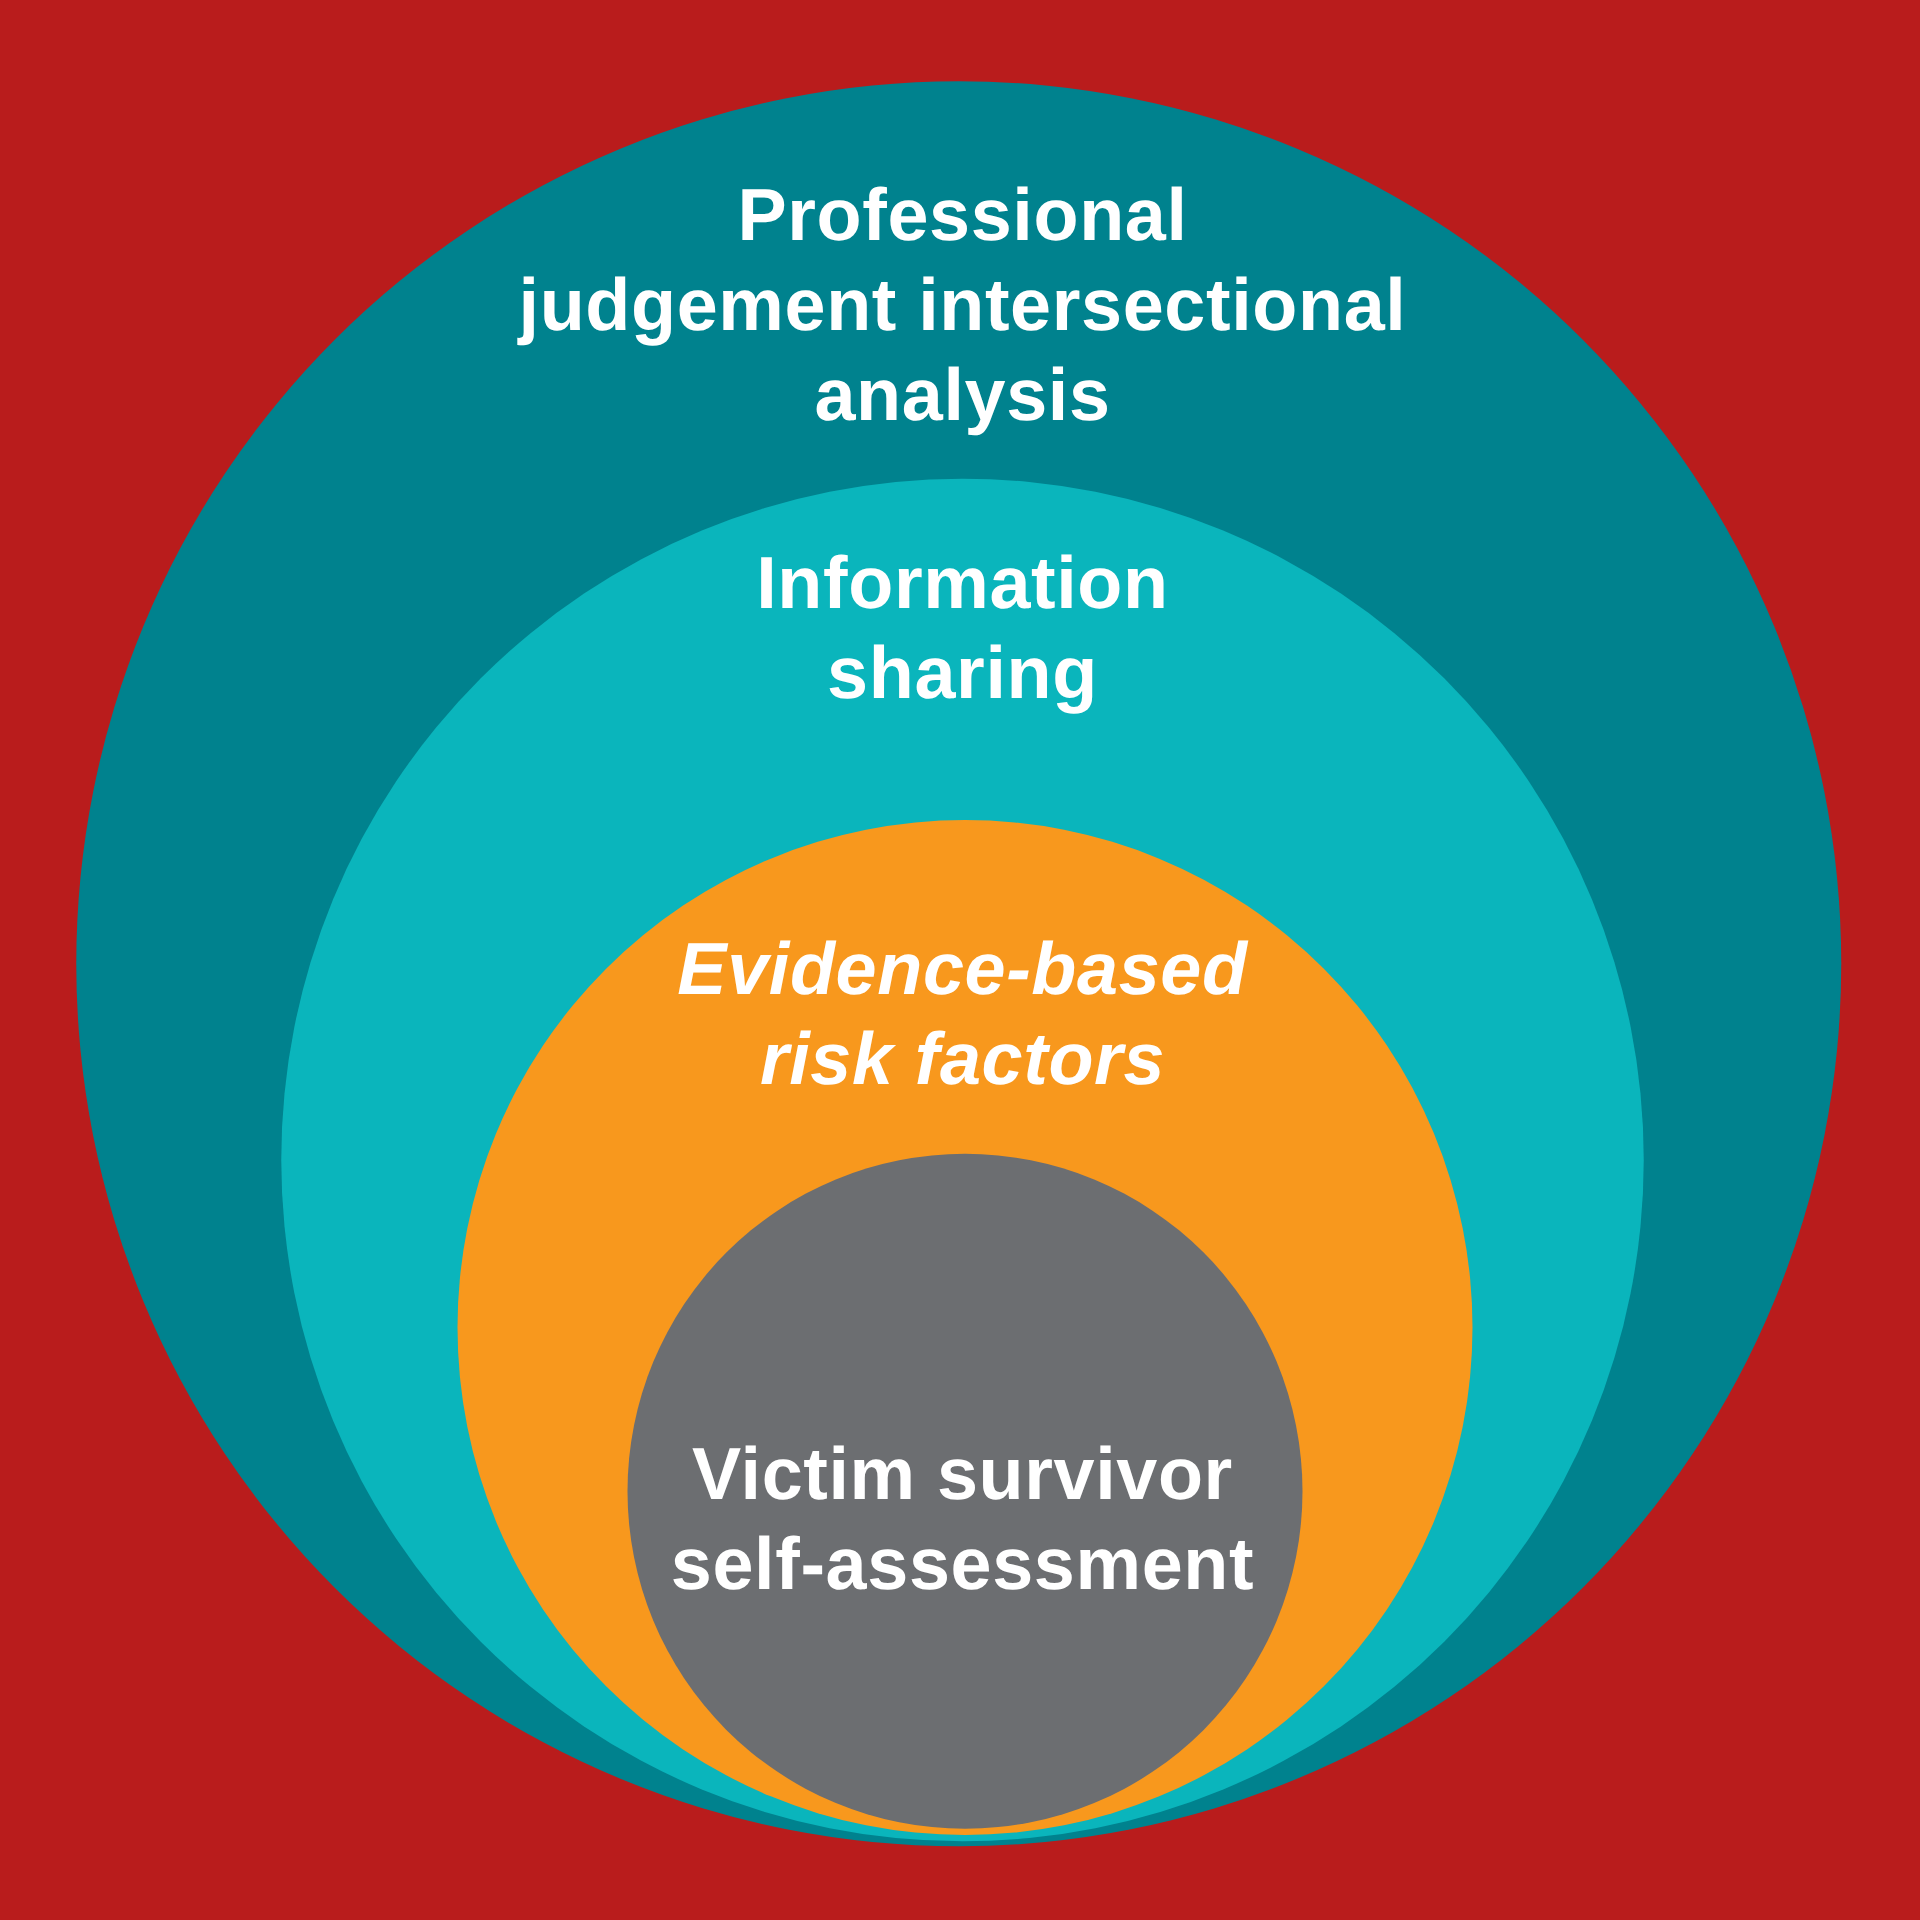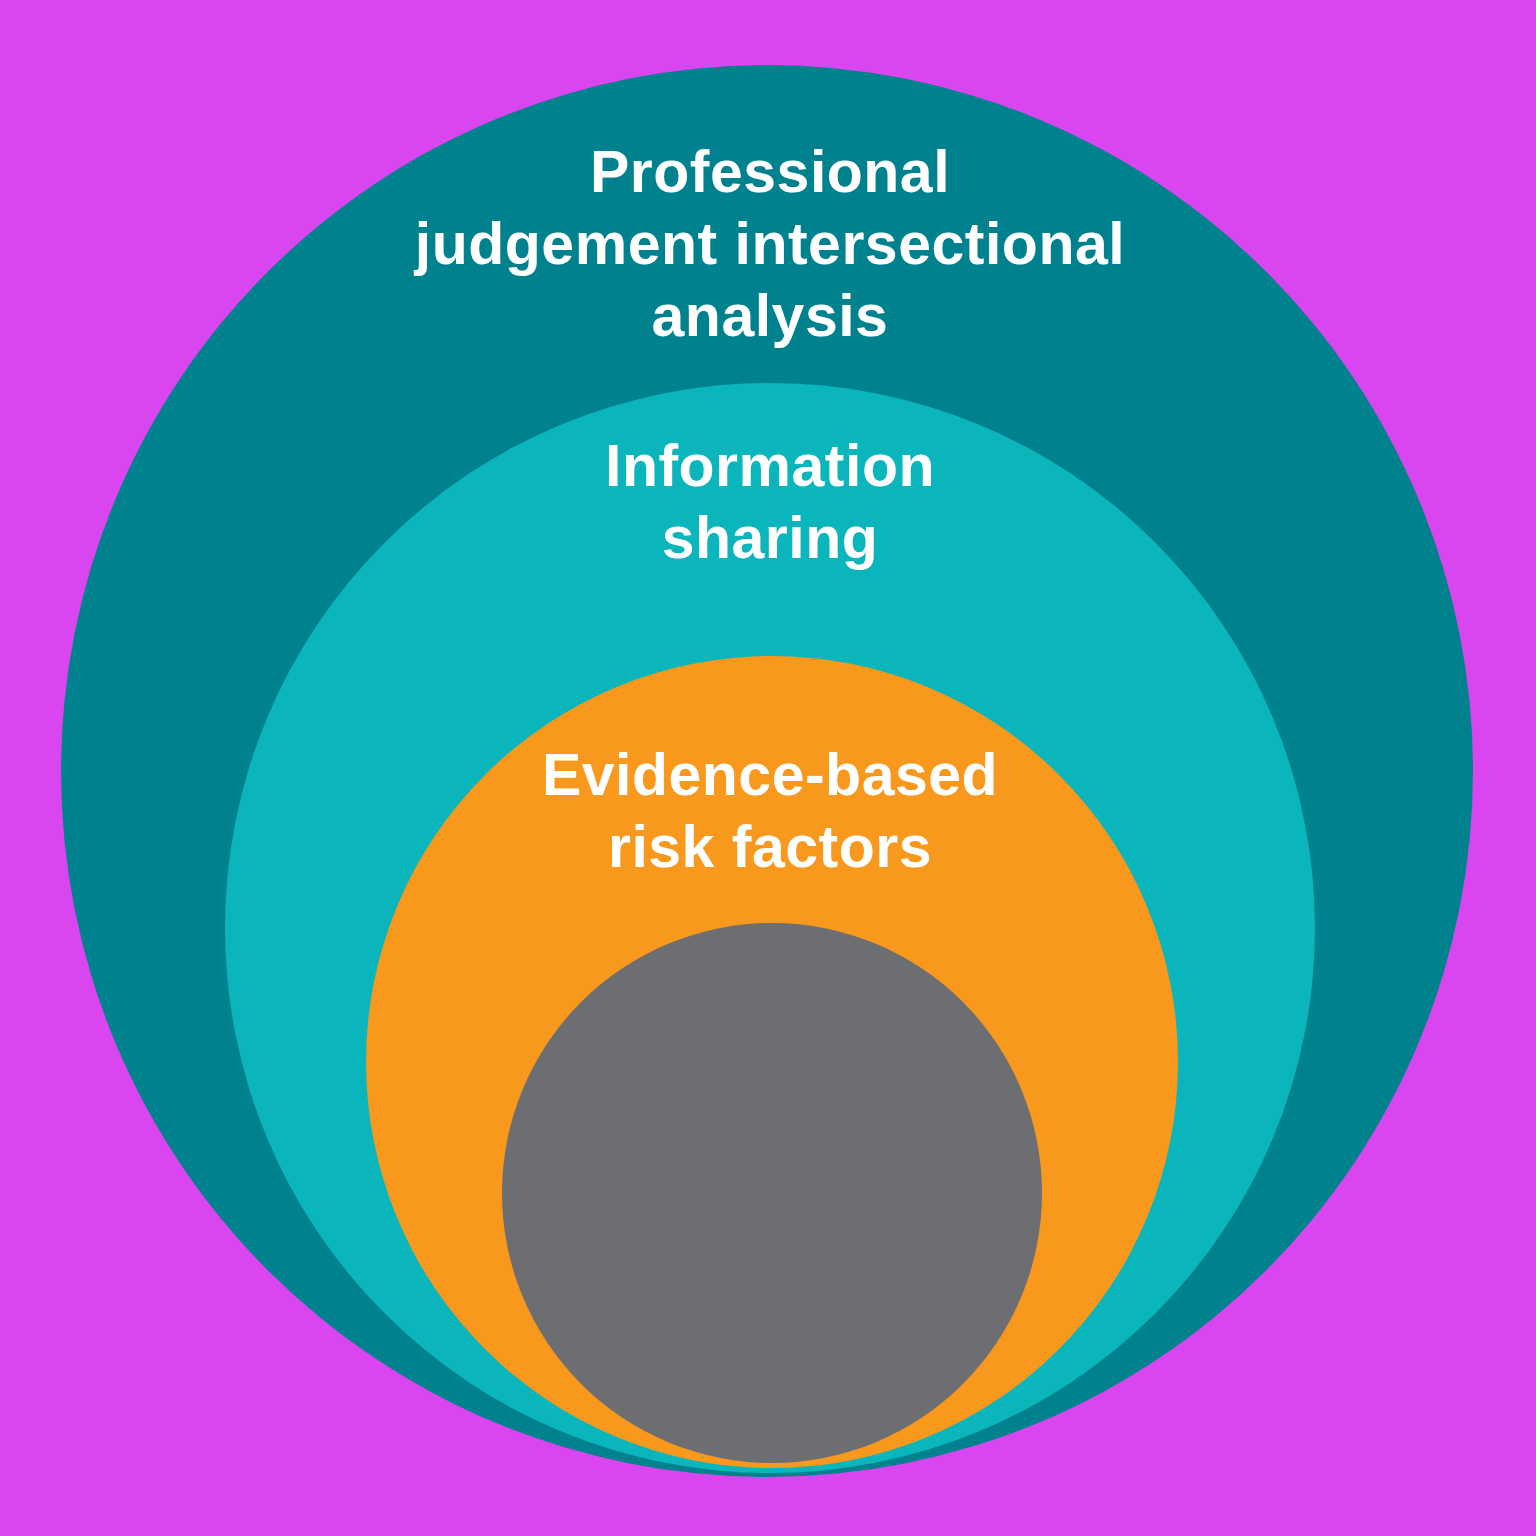--- a/index.html
+++ b/index.html
@@ -36,34 +36,36 @@
     letter-spacing: 0.5px;
   }
   .label0 { top: 136px; }
   .label1 { top: 430px; }
   .label2 { top: 739px; }
   .label3 { top: 1143px; }
 </style>
 </head>
 <body>
 
-<div class="canvas" style="background-color: #d946ef;">
+<div class="canvas" style="background-color: #b91c1c;">
 
   <div class="ring ring0" style="background-color: rgb(0, 130, 142);"></div>
 
   <div class="ring ring1" style="background-color: rgb(10, 181, 188);"></div>
 
   <div class="ring ring2" style="background-color: rgb(248, 152, 29);"></div>
 
   <div class="ring ring3" style="background-color: rgb(108, 110, 113);"></div>
 
   <div class="ring-label label0" style="color: rgb(255, 255, 255);">Professional
 judgement intersectional
 analysis</div>
 
   <div class="ring-label label1" style="color: rgb(255, 255, 255);">Information
 sharing</div>
 
-  <div class="ring-label label2" style="color: rgb(255, 255, 255);">Evidence-based
+  <div class="ring-label label2" style="color: rgb(255, 255, 255); font-style: italic;">Evidence-based
 risk factors</div>
 
+  <div class="ring-label label3" style="color: rgb(255, 255, 255);">Victim survivor
+self-assessment</div>
 
 </div>
 
 </body></html>

